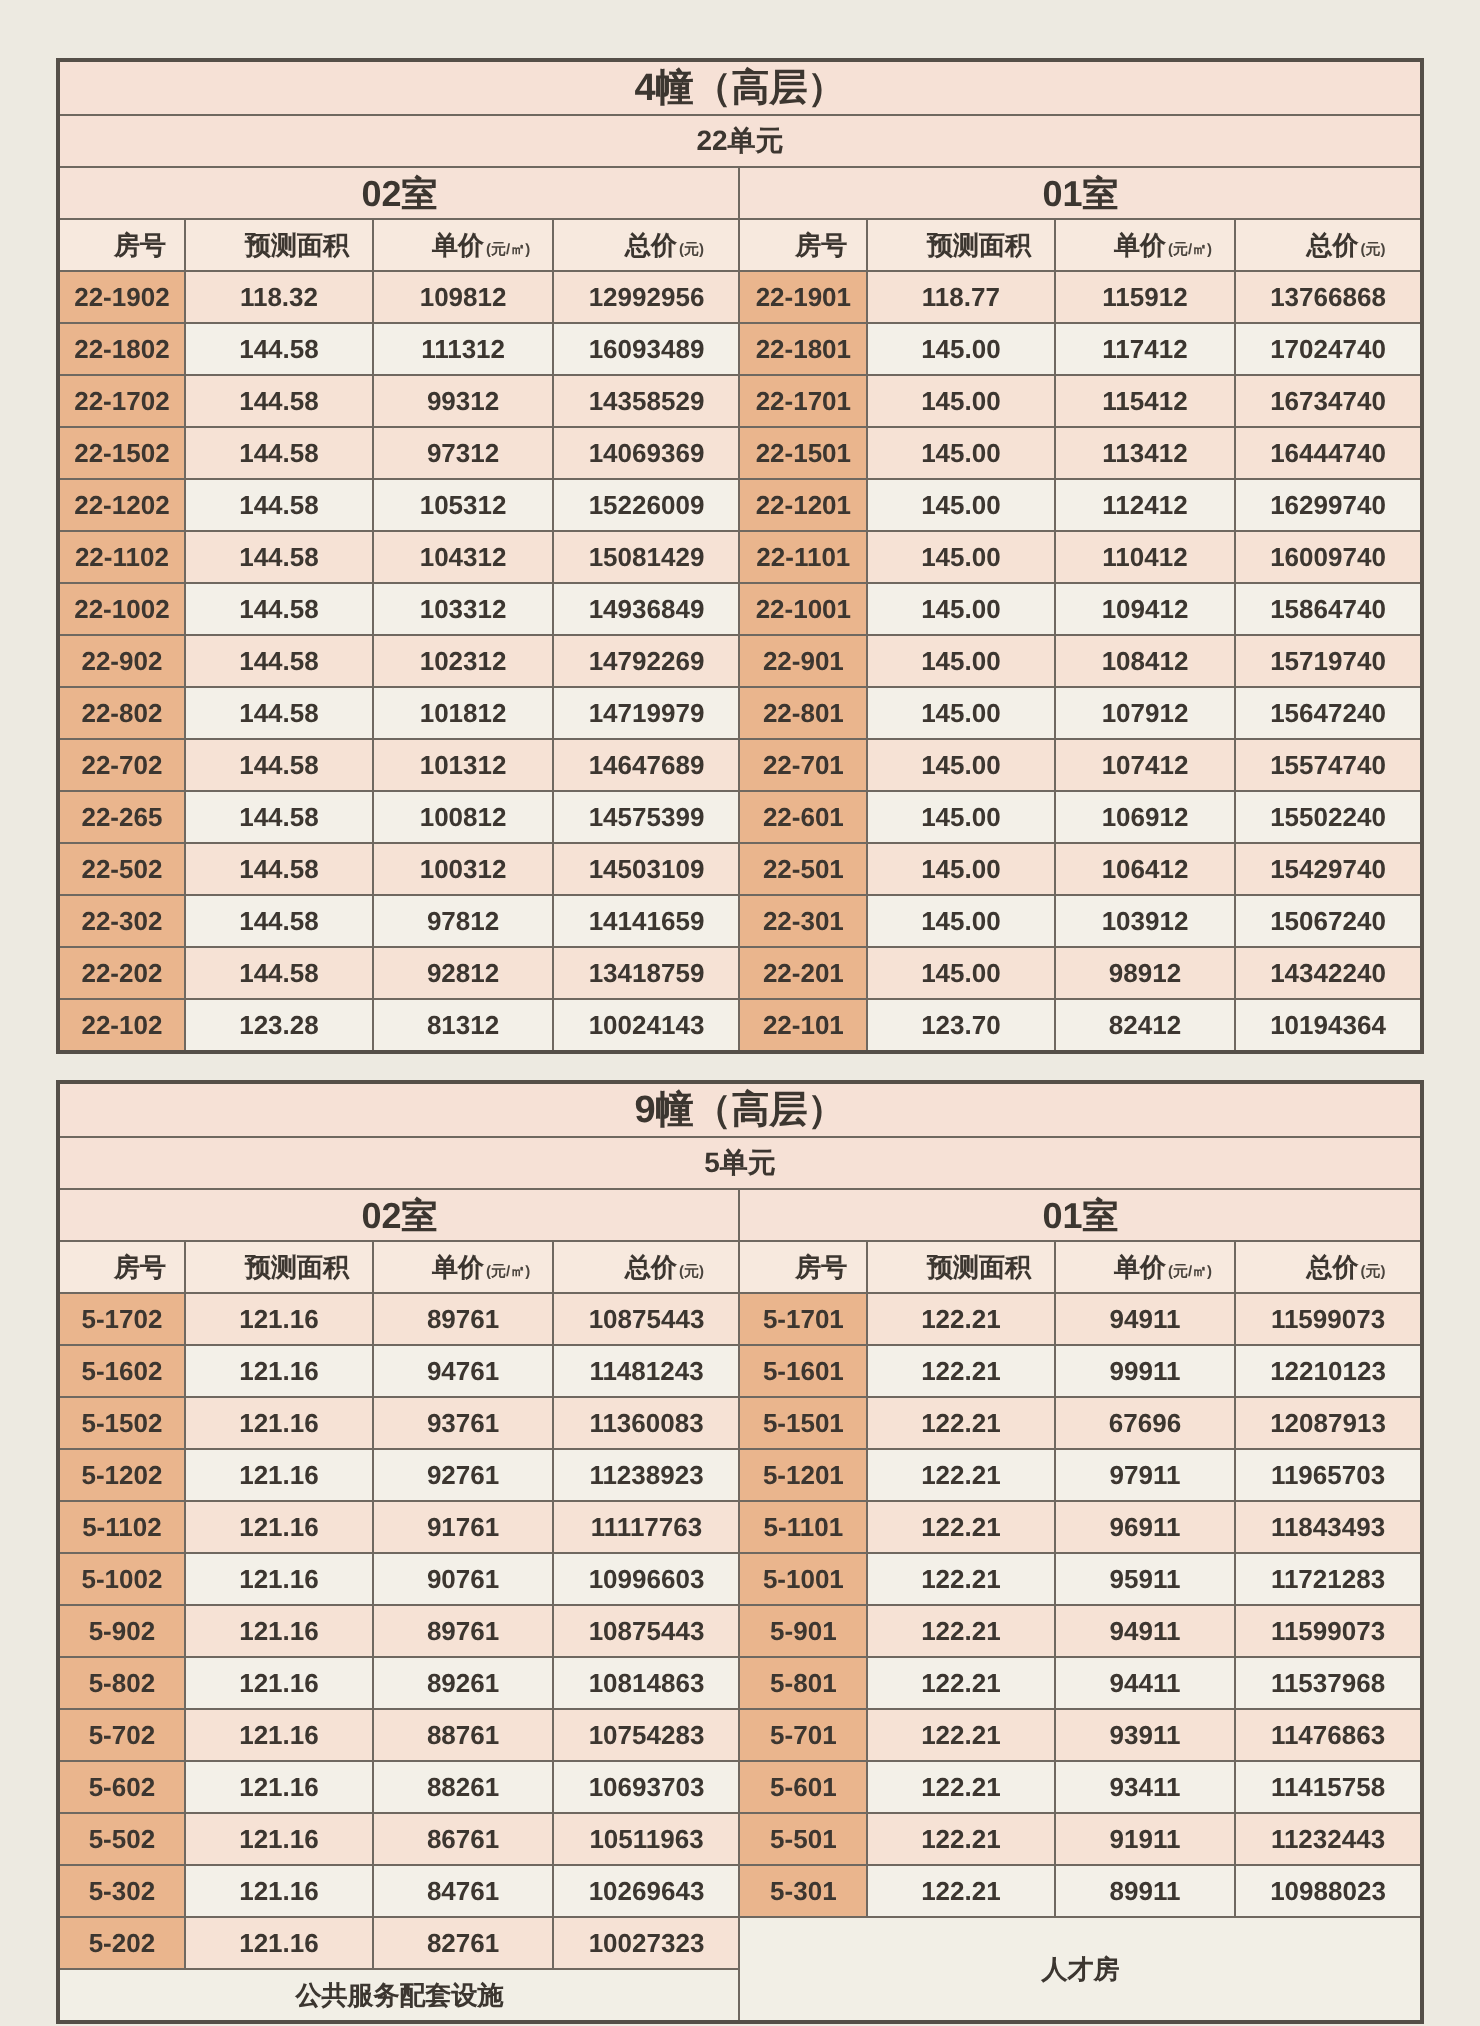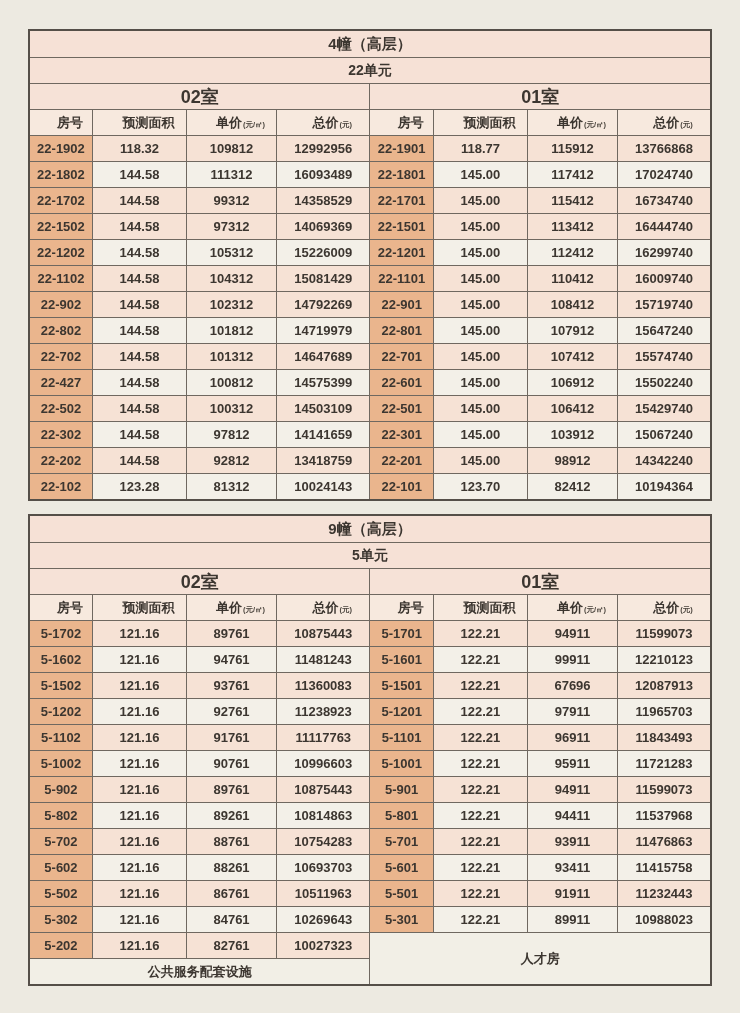--- a/index.html
+++ b/index.html
@@ -25,21 +25,21 @@
     padding:0 2px;
     text-align:center;
     vertical-align:middle;
     font-size:13px;
     font-weight:600;
     overflow:hidden;
     white-space:nowrap;
   }
   .r-title td{
     background:#f6e1d6;
-    font-size:15px;
+    font-size:19px;
     font-weight:700;
     height:26px;
   }
   .r-unit td{
     background:#f6e1d6;
     font-size:14px;
     font-weight:700;
     margin-left:14px;
   }
   .r-rooms td{
@@ -164,20 +164,30 @@
         <tr class="pink">
           <td class="room">22-1102</td>
           <td>144.58</td>
           <td>104312</td>
           <td>15081429</td>
           <td class="room">22-1101</td>
           <td>145.00</td>
           <td>110412</td>
           <td>16009740</td>
         </tr>
+        <tr class="plain">
+          <td class="room">22-1002</td>
+          <td>144.58</td>
+          <td>103312</td>
+          <td>14936849</td>
+          <td class="room">22-1001</td>
+          <td>145.00</td>
+          <td>109412</td>
+          <td>15864740</td>
+        </tr>
         <tr class="pink">
           <td class="room">22-902</td>
           <td>144.58</td>
           <td>102312</td>
           <td>14792269</td>
           <td class="room">22-901</td>
           <td>145.00</td>
           <td>108412</td>
           <td>15719740</td>
         </tr>
@@ -195,21 +205,21 @@
           <td class="room">22-702</td>
           <td>144.58</td>
           <td>101312</td>
           <td>14647689</td>
           <td class="room">22-701</td>
           <td>145.00</td>
           <td>107412</td>
           <td>15574740</td>
         </tr>
         <tr class="plain">
-          <td class="room">22-427</td>
+          <td class="room">22-265</td>
           <td>144.58</td>
           <td>100812</td>
           <td>14575399</td>
           <td class="room">22-601</td>
           <td>145.00</td>
           <td>106912</td>
           <td>15502240</td>
         </tr>
         <tr class="pink">
           <td class="room">22-502</td>

